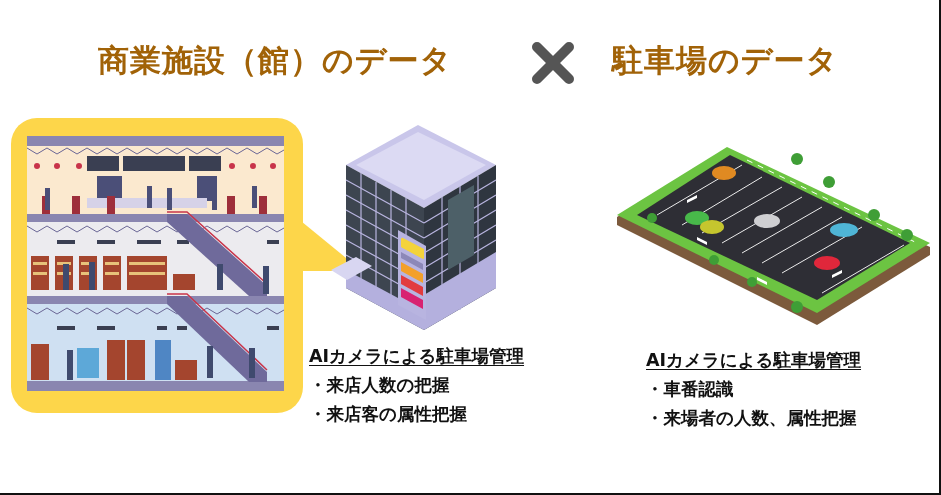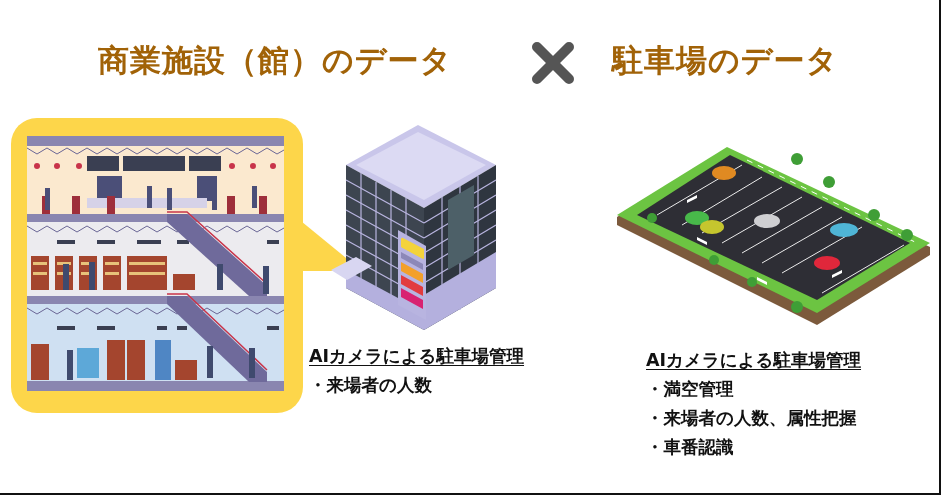--- a/index.html
+++ b/index.html
@@ -222,21 +222,21 @@
   <g fill="#ffffff">
       <polygon points="75,75 85,70 85,73 75,78"></polygon>
       <polygon points="85,115 95,120 95,117 85,112"></polygon>
       <polygon points="145,155 155,160 155,157 145,152"></polygon>
       <polygon points="220,150 230,145 230,148 220,153"></polygon>
     </g>
 </svg>
 
 <div class="caption left">
   <div class="head">AIカメラによる駐車場管理</div>
-  <div class="item">来場者の人数</div>
+  <div class="item">来店人数の把握</div>
+  <div class="item">来店客の属性把握</div>
 </div>
 
 <div class="caption right">
   <div class="head">AIカメラによる駐車場管理</div>
-  <div class="item">満空管理</div>
+  <div class="item">車番認識</div>
   <div class="item">来場者の人数、属性把握</div>
-  <div class="item">車番認識</div>
 </div>
 
 </body></html>

